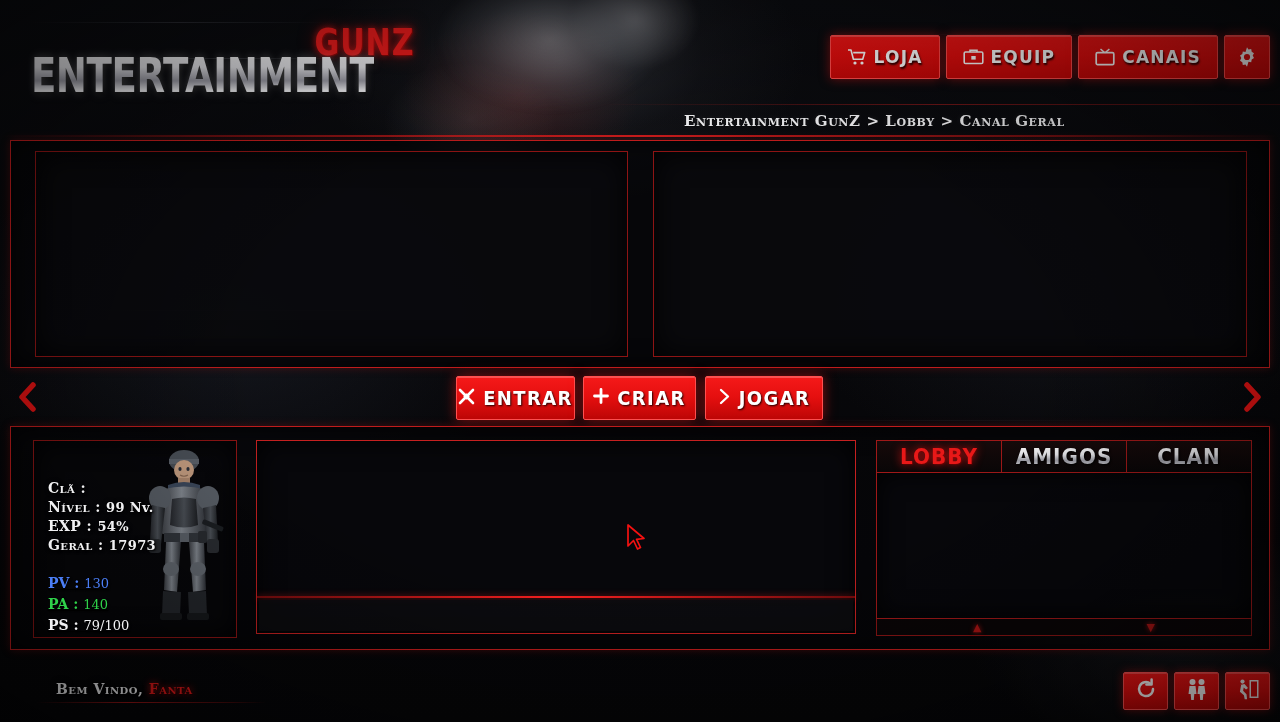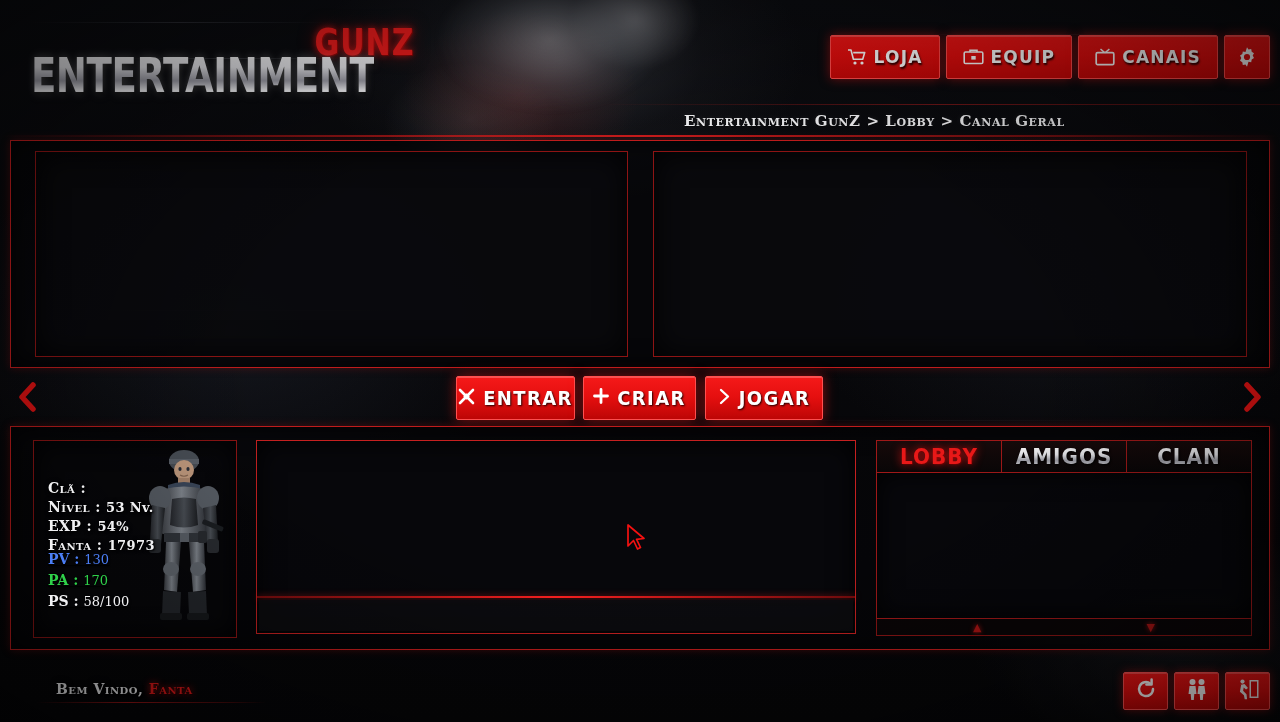--- a/index.html
+++ b/index.html
@@ -185,21 +185,21 @@
   }
   .stat-line {
     font-family: "DejaVu Serif", serif;
     font-variant: small-caps;
     font-weight: 700; font-size: 14px; letter-spacing: 0.4px;
     color: #f0f0f2;
     text-shadow: 1px 1px 2px #000, 0 0 4px rgba(0,0,0,0.95);
     line-height: 19px; white-space: nowrap;
   }
   .stat-line .num { font-variant: normal; font-size: 13px; }
-  .stats-b { position: absolute; left: 14px; top: 108px; z-index: 3; text-decoration: underline; }
+  .stats-b { position: absolute; left: 14px; top: 132px; z-index: 3; text-decoration: underline; }
   .stat-pv  { color: #4b7ef5; }
   .stat-pa  { color: #2fd14a; }
   .stat-ps  { color: #f0f0f2; }
   .stat-b-line {
     font-family: "DejaVu Serif", serif;
     font-weight: 700; font-size: 14px; line-height: 20px;
     text-shadow: 1px 1px 2px #000; white-space: nowrap;
   }
   .stat-b-line .v { font-size: 13px; font-weight: 400; }
 
@@ -485,47 +485,47 @@
         </svg>
       </div>
 
       <div class="stats">
         <div class="stat-line">
           <span>Clã :</span>
           <span class="num"></span>
         </div>
         <div class="stat-line">
           <span>Nível :</span>
-          <span class="num">53 Nv.</span>
+          <span class="num">99 Nv.</span>
         </div>
         <div class="stat-line">
           <span>EXP :</span>
           <span class="num">54%</span>
         </div>
         <div class="stat-line">
-          <span>Fanta :</span>
+          <span>Geral :</span>
           <span class="num">17973</span>
         </div>
       </div>
 
       <div class="stats-b">
         <div class="stat-b-line stat-pv">
           <span>PV</span>
           <span> : </span>
           <span class="v">130</span>
         </div>
         <div class="stat-b-line stat-pa">
           <span>PA</span>
           <span> :</span>
-          <span class="v">170</span>
+          <span class="v">140</span>
         </div>
         <div class="stat-b-line stat-ps">
           <span>PS</span>
           <span> : </span>
-          <span class="v">58/100</span>
+          <span class="v">79/100</span>
         </div>
       </div>
     </div>
   </div>
 
   <div class="chat-box">
     <div class="chat-log"></div>
     <div class="chat-sep"></div>
     <div class="chat-input"></div>
   </div>

